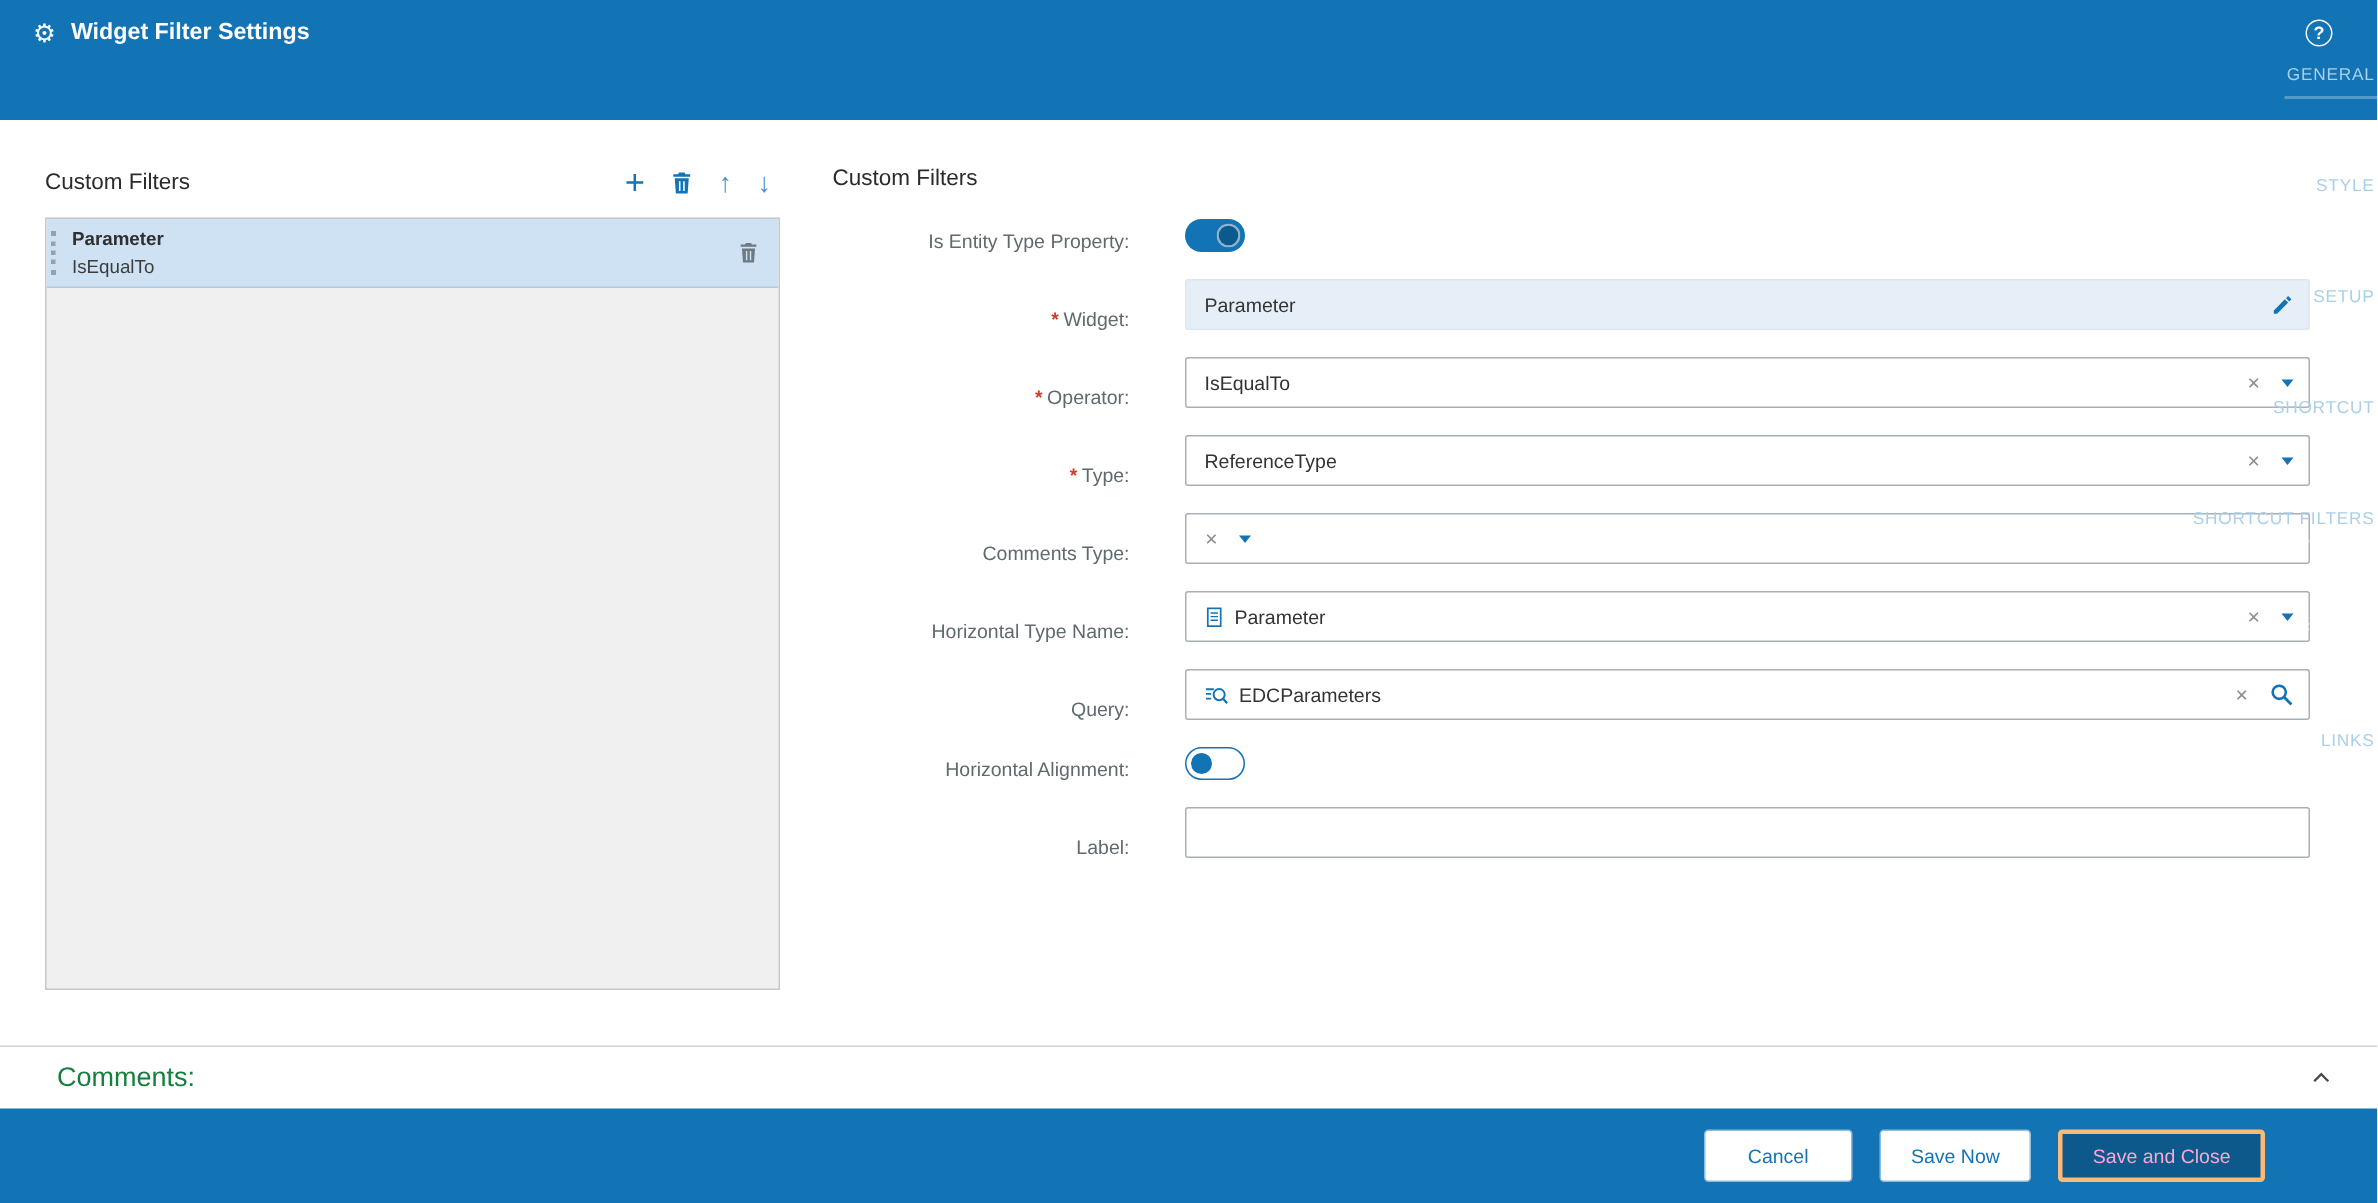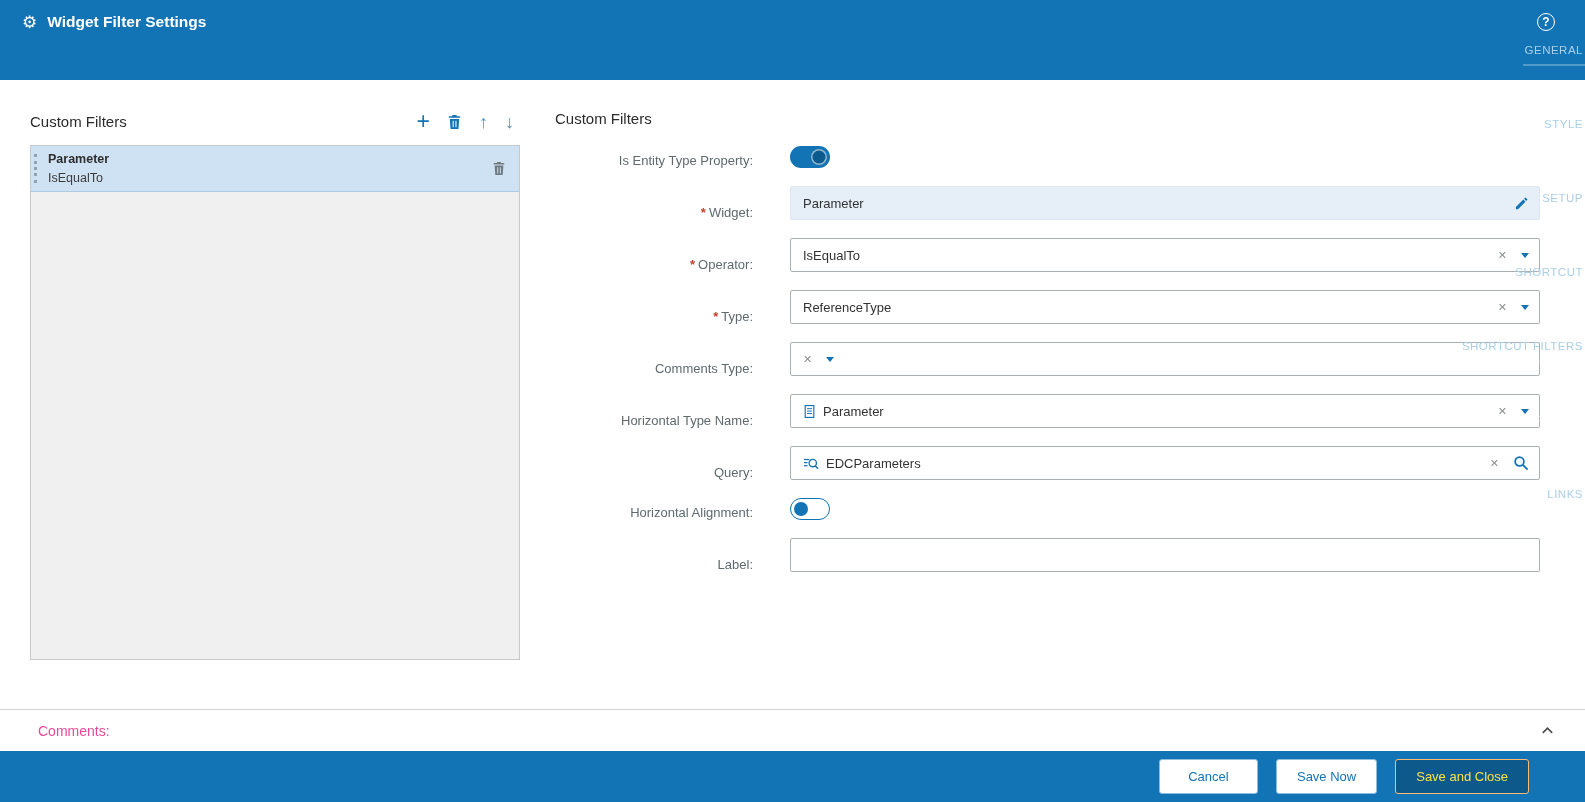--- a/index.html
+++ b/index.html
@@ -65,30 +65,30 @@
   .toggle.on { background:var(--primary,#1273B5); }
   .toggle.on .knob { position:absolute; right:3px; top:3px; width:16px; height:16px; border-radius:50%;
                      background:#0B5A8E; box-shadow:0 0 0 1.5px rgba(255,255,255,.55) inset; }
   .toggle.off { background:#fff; border:1px solid var(--primary,#1273B5); }
   .toggle.off .knob { position:absolute; left:3px; top:3px; width:14px; height:14px; border-radius:50%;
                       background:var(--primary,#1273B5); }
 
   
   .comments { flex:none; height:42px; border-top:1px solid #D2D2D2; display:flex; align-items:center;
               padding:0 30px 0 38px; justify-content:space-between; background:#fff; }
-  .comments-label { font-size:14px; color:#ec4899; }
+  .comments-label { font-size:18px; color:#15803d; }
   .chevron-up { color:#4a4a4a; cursor:pointer; display:flex; }
 
   
-  .ftr { flex:none; height:51px; background:var(--footer-bg,#1273B5); display:flex; align-items:center;
-         justify-content:flex-end; gap:18px; padding-right:56px; }
+  .ftr { flex:none; height:63px; background:var(--footer-bg,#1273B5); display:flex; align-items:center;
+         justify-content:flex-end; gap:18px; padding-right:75px; }
   .btn { height:35px; min-width:99px; padding:0 20px; border-radius:3px; font-size:13px; cursor:pointer;
          display:flex; align-items:center; justify-content:center; font-family:inherit; }
   .btn-light { background:#fff; color:var(--primary,#1273B5); border:1px solid #8FBBDC; }
-  .btn-dark { background:var(--save-close-bg,#0E598B); color:#fde047; border:1px solid #fdba74; }
+  .btn-dark { background:var(--save-close-bg,#0E598B); color:#f9a8d4; border:3px solid #fdba74; }
 
   svg { display:block; }
 </style>
 </head>
 <body>
 
 <div class="app">
 
   <header class="hdr">
     <div class="hdr-title-row">

